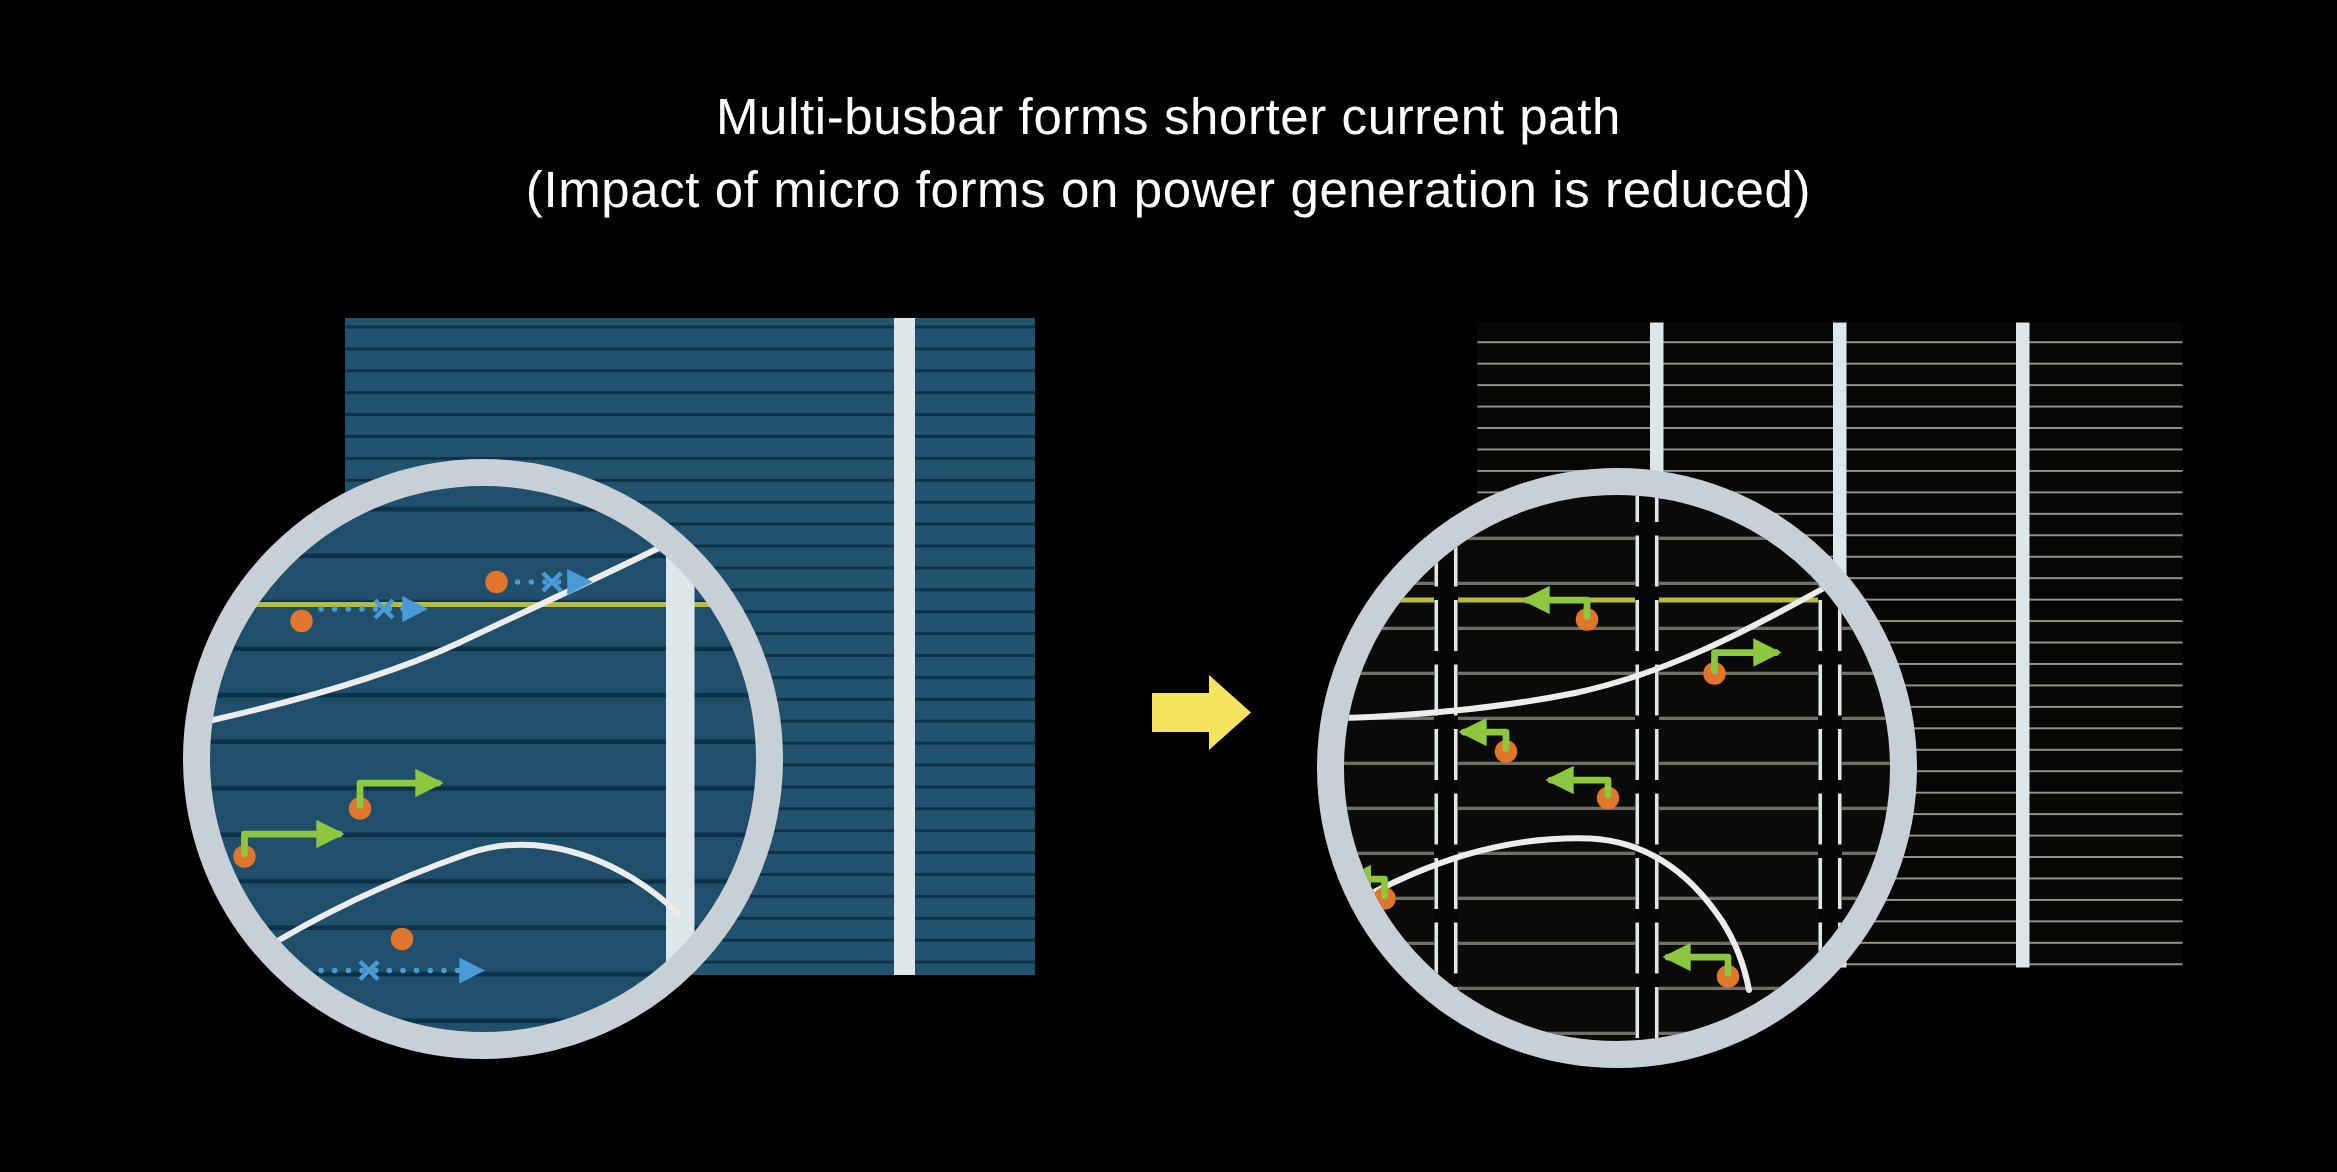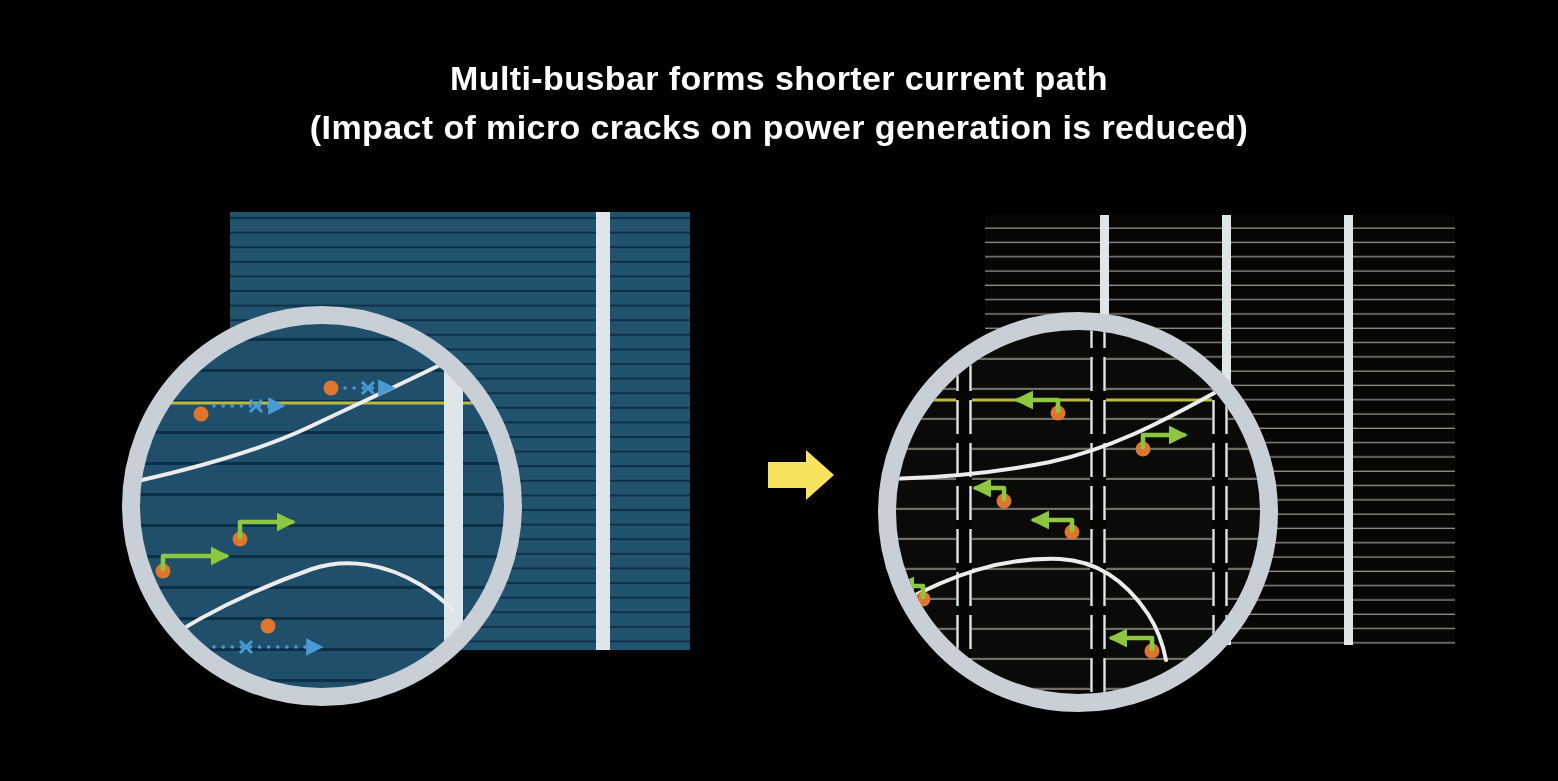--- a/index.html
+++ b/index.html
@@ -1,30 +1,30 @@
 <!DOCTYPE html>
 <html><head>
 <meta charset="utf-8">
 <style>
   html,body{margin:0;padding:0;background:#000;}
   .stage{position:relative;width:1558px;height:781px;background:#000;overflow:hidden;
          font-family:"Liberation Sans",sans-serif;}
   .title{position:absolute;top:54px;left:0;width:100%;text-align:center;color:#fff;
-         font-weight:700;font-size:34px;line-height:49px;letter-spacing:.4px;}
+         font-weight:400;font-size:34px;line-height:49px;letter-spacing:.4px;}
   .title div{white-space:nowrap;}
   svg.scene{position:absolute;top:0;left:0;display:block;}
 </style>
 </head>
 <body>
 
 <div class="stage">
 
   <div class="title">
     <div>Multi-busbar forms shorter current path</div>
-    <div>(Impact of micro cracks on power generation is reduced)</div>
+    <div>(Impact of micro forms on power generation is reduced)</div>
   </div>
 
   <svg class="scene" width="1558" height="781" viewBox="0 0 1558 781">
     <defs>
       <pattern id="leftStripes" width="40" height="14.6" patternUnits="userSpaceOnUse">
         <rect width="40" height="14.6" fill="#21536f"></rect>
         <rect y="12.6" width="40" height="2" fill="#0e3048"></rect>
       </pattern>
       <pattern id="leftZoomStripes" width="40" height="31" patternUnits="userSpaceOnUse">
         <rect width="40" height="31" fill="#1f4f6b"></rect>

